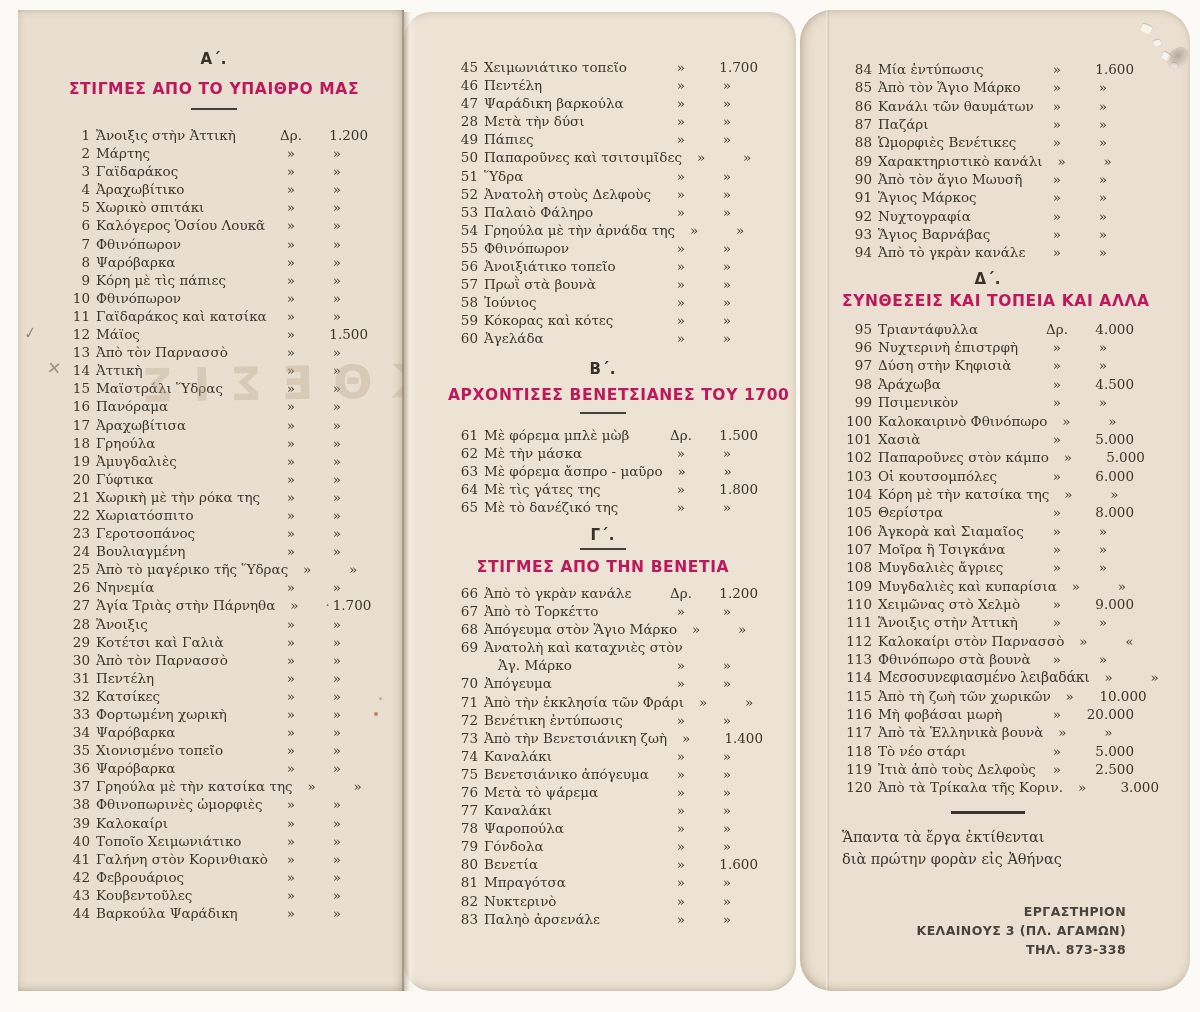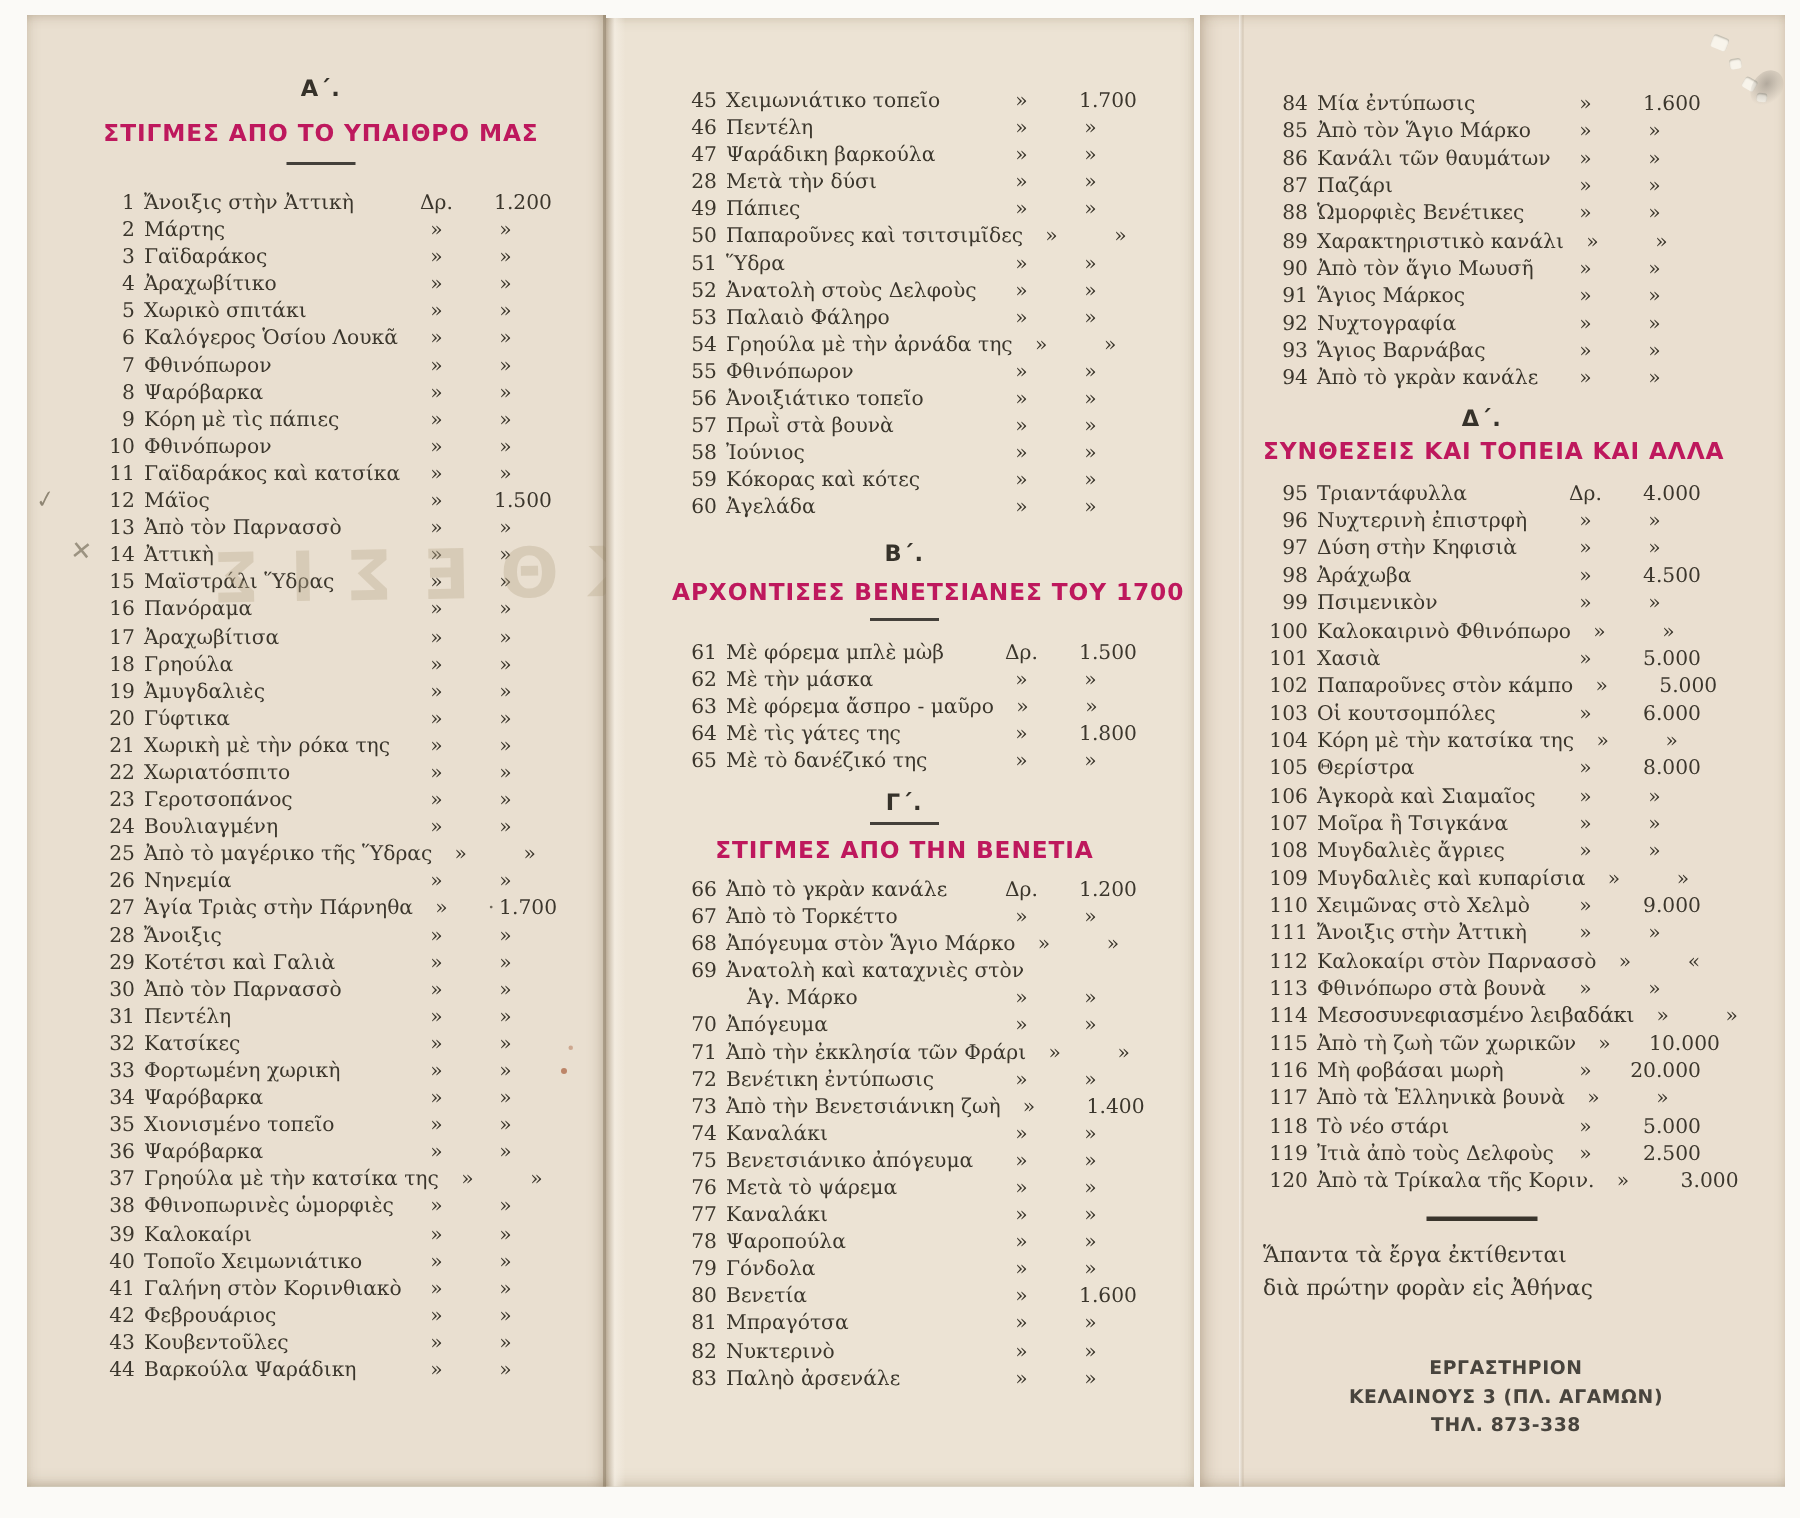--- a/index.html
+++ b/index.html
@@ -18,30 +18,32 @@
                inset 0 7px 9px -7px rgba(130,110,80,.30),
                inset 0 -8px 10px -7px rgba(130,110,80,.38);
   }
   .panel-left::after{content:'';position:absolute;top:0;bottom:0;right:0;width:2px;background:rgba(105,88,62,.35)}
   .panel-middle{
     left:404px;top:12px;width:392px;height:979px;background:#ece3d4;
     padding:0 38px 0 44px;
     box-shadow:inset 0 7px 9px -7px rgba(130,110,80,.28),
                inset -6px 0 9px -6px rgba(140,118,88,.30),
                inset 0 -8px 10px -7px rgba(130,110,80,.35);
+    border-radius:27px;
   }
   .panel-middle::before{content:'';position:absolute;left:0;top:0;bottom:0;width:13px;
     background:linear-gradient(90deg,rgba(118,96,66,.38),rgba(246,240,230,.65) 45%,rgba(0,0,0,0));}
   .panel-right{
     left:800px;top:10px;width:390px;height:981px;background:#eadfd0;
     padding:0 56px 0 42px;
     box-shadow:inset 9px 0 11px -7px rgba(130,108,78,.42),
                inset -5px 0 8px -6px rgba(130,110,80,.25),
                inset 0 7px 9px -7px rgba(130,110,80,.28),
                inset 0 -8px 10px -7px rgba(130,110,80,.35);
+    border-radius:32px;
   }
   .panel-right::before{content:'';position:absolute;left:26px;top:0;bottom:0;width:3px;
     background:linear-gradient(90deg,rgba(255,255,255,.55),rgba(150,130,100,.28));}
 
   
   .sec-letter{text-align:center;font:700 15px/18px "DejaVu Sans",sans-serif;color:#36322a;letter-spacing:1px}
   .sec-title{text-align:center;font:700 15.5px/18px "DejaVu Sans",sans-serif;color:#be185d;letter-spacing:.6px;white-space:nowrap}
   .rule{width:46px;height:2px;background:#44403a;margin:0 auto}
 
   .panel-left header{margin-top:40px}
@@ -76,21 +78,21 @@
 
   
   .mark{position:absolute;color:#8f8674;font-family:"DejaVu Sans",sans-serif;pointer-events:none}
   .mark-check{left:-36px;top:-1px;font-size:15px;transform:rotate(-14deg) skewX(-8deg)}
   .mark-cross{left:-13px;top:-2px;font-size:17px;transform:rotate(6deg);opacity:.85}
   .pdot{color:#6f675a;margin-right:3px}
 
   
   .rule.rule-footer{width:74px;height:3px;background:#3a352c;margin:14px auto 12px}
   .footer-line{text-align:left;font-size:14.5px;line-height:22px;margin:0;color:#3b362c}
-  .stamp{margin:32px 0 16px 40px;width:244px;text-align:center;
+  .stamp{margin:32px 0 16px 40px;width:244px;text-align:right;
          font:700 12.5px/19px "DejaVu Sans",sans-serif;color:#48443d;letter-spacing:.4px}
 
   
   .showthrough{position:absolute;top:350px;left:104px;transform:scaleX(-1) rotate(1deg);
     font:700 46px/46px "DejaVu Sans",sans-serif;letter-spacing:20px;
     color:rgba(186,170,142,.38);pointer-events:none}
 
   
   .speck{position:absolute;background:#f8f4eb;box-shadow:inset 0 1px 1px rgba(90,80,60,.35);border-radius:2px}
   .s1{left:1141px;top:24px;width:11px;height:9px;transform:rotate(22deg)}

